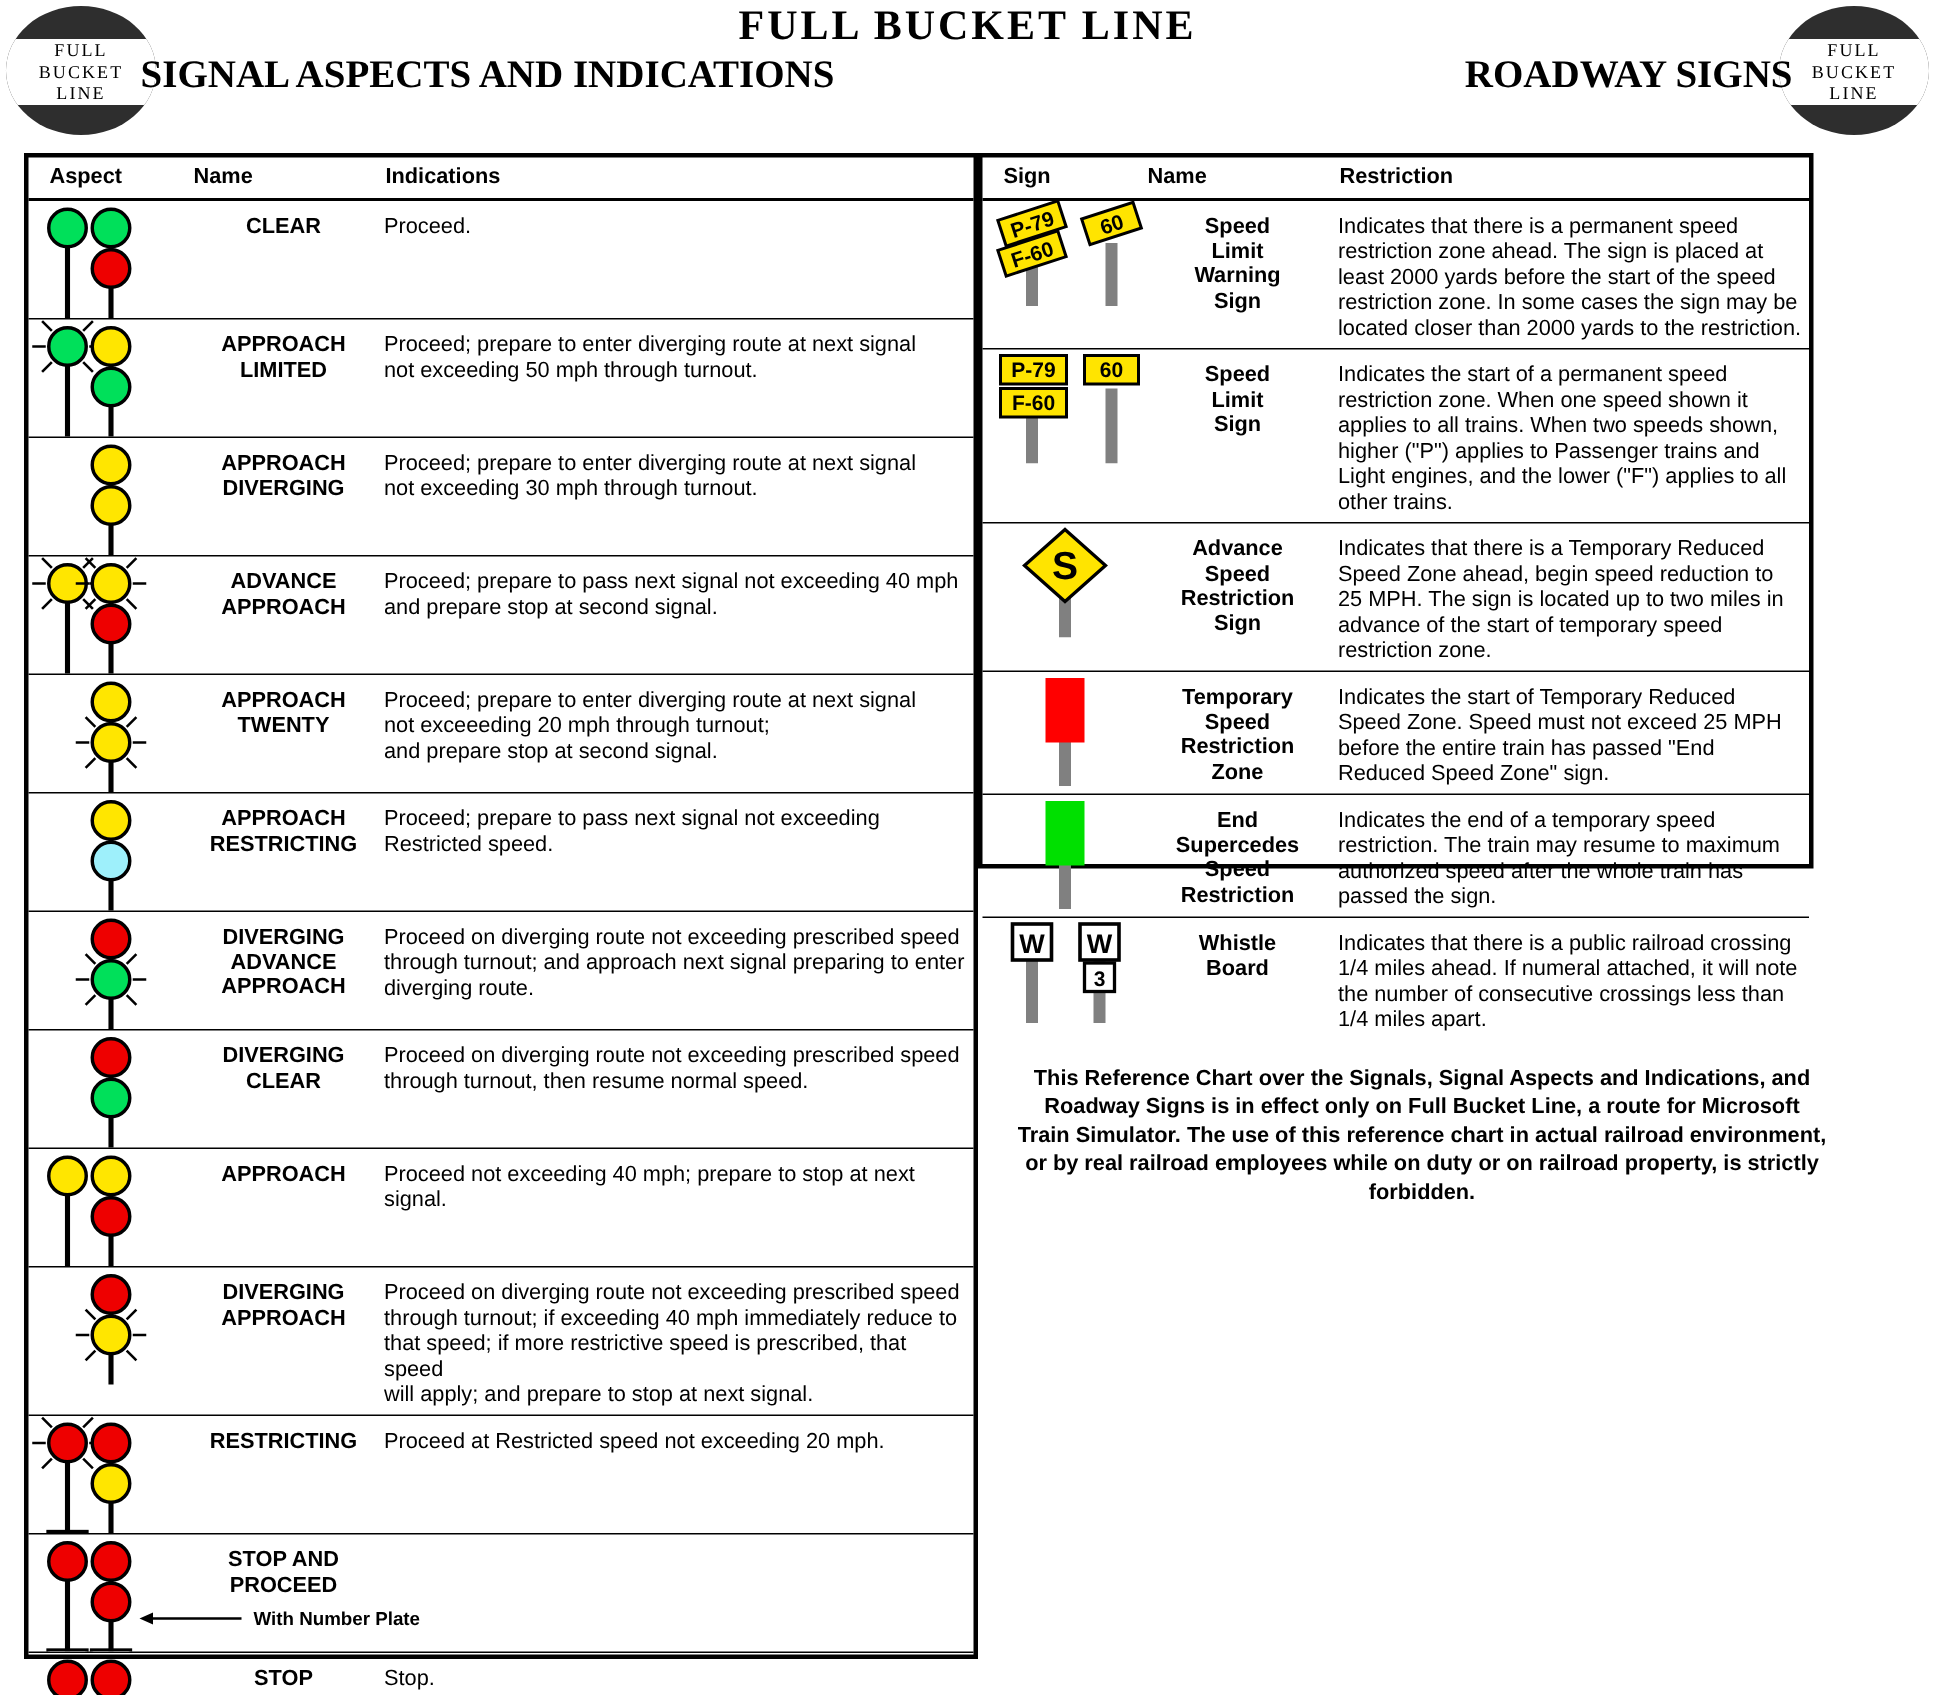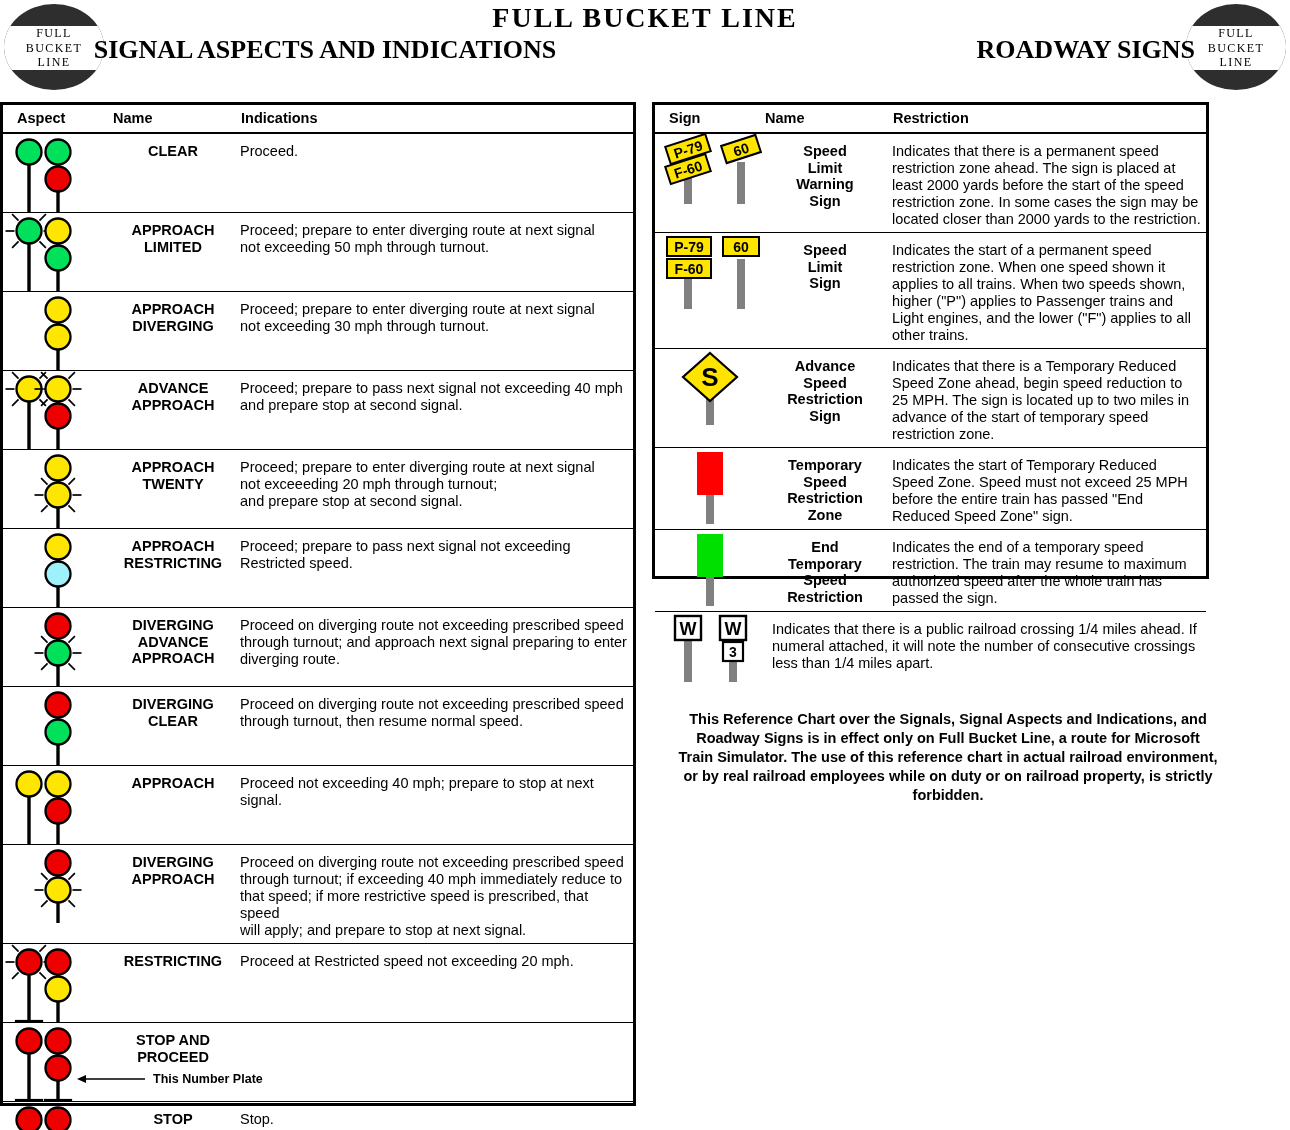--- a/index.html
+++ b/index.html
@@ -50,21 +50,21 @@
   }
   .col-title.left  { left: 90px;  top: 34px; width: 470px; }
   .col-title.right { left: 745px; top: 34px; width: 450px; text-align: right; }
 
   
   .tbl {
     position: absolute;
     border: 3px solid #000;
     background: #fff;
   }
-  .tbl.signals { left: 0;   top: 102px; width: 636px; height: 1004px; }
+  .tbl.signals { left: 16px;   top: 102px; width: 636px; height: 1004px; }
   .tbl.signs   { left: 652px; top: 102px; width: 557px; height: 477px; }
 
   .row { display: flex; border-bottom: 1.5px solid #000; }
   .row:last-child { border-bottom: none; }
   .row.head { border-bottom: 2.5px solid #000; }
 
   .c-aspect { width: 110px; flex: 0 0 110px; position: relative; }
   .c-name   { width: 120px; flex: 0 0 120px; position: relative; }
   .c-ind    { flex: 1 1 auto; position: relative; }
 
@@ -353,21 +353,21 @@
               <rect x="42" y="77" width="26" height="11" fill="#fff" stroke="#000" stroke-width="2.2"></rect>
               <line x1="49" y1="94" x2="61" y2="94" stroke="#000" stroke-width="3"></line>
               <circle cx="55" cy="18" r="12.5" fill="#ee0000" stroke="#000" stroke-width="2.3"></circle>
               <circle cx="55" cy="45" r="12.5" fill="#ee0000" stroke="#000" stroke-width="2.3"></circle>
             </svg>
           </div>
           <div class="c-name namecell" style="white-space: pre-line; position: relative;">STOP  AND
 PROCEED<div style="position: absolute; left: -38px; top: 48px; width: 215px; font-size: 12.5px; color: rgb(0, 0, 0); display: flex; align-items: center; gap: 0px;"><svg width="72" height="12">
                 <line x1="8" y1="6" x2="70" y2="6" stroke="#000" stroke-width="1.6"></line>
                 <polygon points="2,6 11,2 11,10" fill="#000"></polygon>
-              </svg><span style="margin-left: 6px;">This Number Plate</span></div></div>
+              </svg><span style="margin-left: 6px;">With Number Plate</span></div></div>
         </div>
         <div class="row">
           <div class="c-aspect">
             <svg width="110" height="78" class="sigsvg">
               <line x1="26" y1="18" x2="26" y2="94" stroke="#000" stroke-width="3.4"></line>
               <line x1="20" y1="94" x2="32" y2="94" stroke="#000" stroke-width="3"></line>
               <circle cx="26" cy="18" r="12.5" fill="#ee0000" stroke="#000" stroke-width="2.3"></circle>
               <line x1="55" y1="18" x2="55" y2="94" stroke="#000" stroke-width="3.4"></line>
               <line x1="49" y1="94" x2="61" y2="94" stroke="#000" stroke-width="3"></line>
               <circle cx="55" cy="18" r="12.5" fill="#ee0000" stroke="#000" stroke-width="2.3"></circle>
@@ -448,36 +448,38 @@
 Restriction
 Zone</div>
           <div class="c-ind indcell">Indicates the start of Temporary Reduced Speed Zone. Speed must not exceed 25 MPH before the entire train has passed "End Reduced Speed Zone" sign.</div>
         </div>
         <div class="row">
           <div class="c-aspect"><svg width="110" height="76">
               <rect x="51" y="46" width="8" height="30" fill="#808080"></rect>
               <rect x="42" y="4" width="26" height="43" fill="#00e000"></rect>
             </svg></div>
           <div class="c-name namecell" style="white-space: pre-line;">End
-Temporary
+Supercedes
 Speed
 Restriction</div>
           <div class="c-ind indcell">Indicates the end of a temporary speed restriction. The train may resume to maximum authorized speed after the whole train has passed the sign.</div>
         </div>
         <div class="row">
           <div class="c-aspect"><svg width="110" height="70">
               <rect x="29" y="28" width="8" height="42" fill="#808080"></rect>
               <rect x="74" y="28" width="8" height="42" fill="#808080"></rect>
               <rect x="20" y="4" width="26" height="24" fill="#fff" stroke="#000" stroke-width="2.4"></rect>
               <text x="33" y="23" text-anchor="middle" font-family="&quot;Liberation Sans&quot;, sans-serif" font-size="18" font-weight="bold">W</text>
               <rect x="65" y="4" width="26" height="24" fill="#fff" stroke="#000" stroke-width="2.4"></rect>
               <text x="78" y="23" text-anchor="middle" font-family="&quot;Liberation Sans&quot;, sans-serif" font-size="18" font-weight="bold">W</text>
               <rect x="68" y="30" width="20" height="19" fill="#fff" stroke="#000" stroke-width="2.2"></rect>
               <text x="78" y="45" text-anchor="middle" font-family="&quot;Liberation Sans&quot;, sans-serif" font-size="14" font-weight="bold">3</text>
             </svg></div>
+          <div class="c-name namecell" style="white-space: pre-line;">Whistle
+Board</div>
           <div class="c-ind indcell">Indicates that there is a public railroad crossing 1/4 miles ahead. If numeral attached, it will note the number of consecutive crossings less than 1/4 miles apart.</div>
         </div>
       </div>
   </div>
 
   <div class="footer-b" style="white-space: normal;">This Reference Chart over the Signals, Signal Aspects and Indications, and Roadway Signs is in effect only on Full Bucket Line, a route for Microsoft Train Simulator. The use of this reference chart in actual railroad environment, or by real railroad employees while on duty or on railroad property, is strictly forbidden.</div>
 
 </div>
 
 </body></html>

